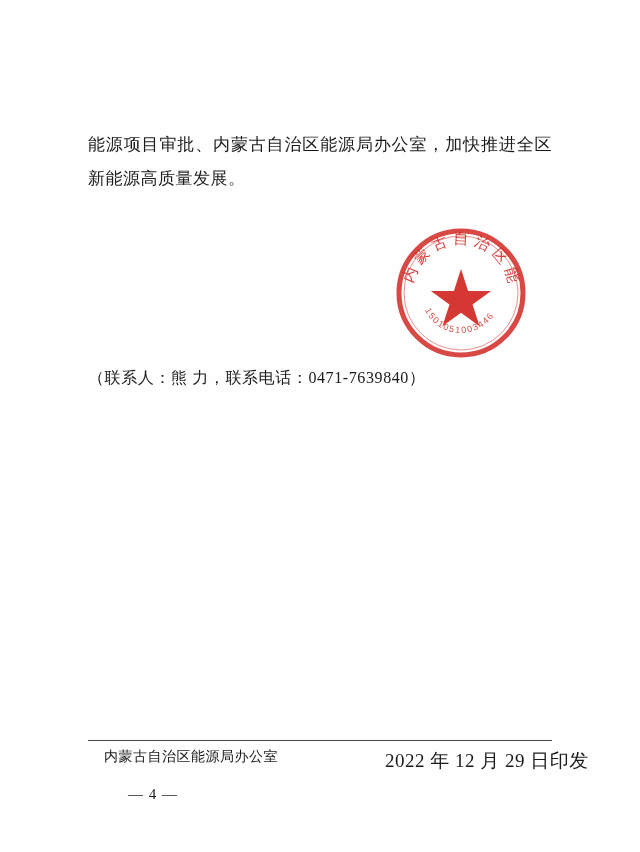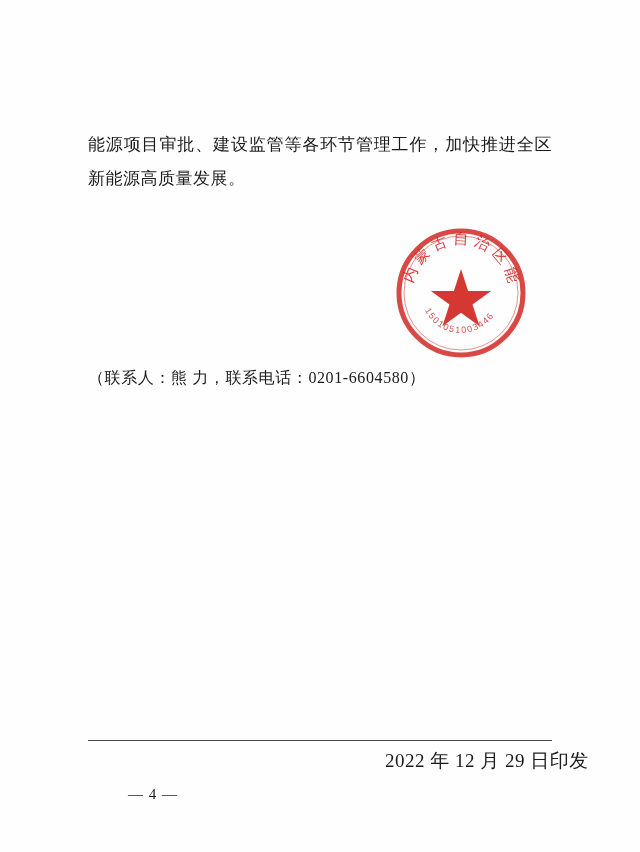--- a/index.html
+++ b/index.html
@@ -99,21 +99,21 @@
     text-align: center;
     font-size: 15px;
     letter-spacing: 1px;
   }
 </style>
 </head>
 <body>
 
 <div class="page">
 
-  <div class="body-text">能源项目审批、建设监管等各环节管理工作，加快推进全区新能源高质量发展。</div>
+  <div class="body-text">能源项目审批、内蒙古自治区能源局办公室，加快推进全区新能源高质量发展。</div>
 
 
   <div class="seal">
     <svg width="142" height="142" viewBox="0 0 142 142" xmlns="http://www.w3.org/2000/svg">
       <defs>
         <path id="arcTop" d="M 22,71 A 49,49 0 0 1 120,71"></path>
         <path id="arcBottom" d="M 31,71 A 40,40 0 0 0 111,71"></path>
       </defs>
       <circle cx="71" cy="71" r="62" fill="none" stroke="#d0211c" stroke-width="5" opacity="0.82"></circle>
       <circle cx="71" cy="71" r="57" fill="none" stroke="#d0211c" stroke-width="1" opacity="0.5"></circle>
@@ -121,23 +121,24 @@
         <textPath href="#arcTop" startOffset="6%">内蒙古自治区能源局</textPath>
       </text>
       <text font-family="'Liberation Sans', sans-serif" font-size="9" fill="#d0211c" opacity="0.8" letter-spacing="1.5">
         <textPath href="#arcBottom" startOffset="14%">1501051003446</textPath>
       </text>
       <polygon fill="#d0211c" opacity="0.9" points="71,47 78.1,68.9 101.1,68.9 82.5,82.4 89.6,104.3 71,90.8 52.4,104.3 59.5,82.4 40.9,68.9 63.9,68.9"></polygon>
     </svg>
   </div>
 
 
-  <div class="contact-line">（联系人：熊  力，联系电话：0201-6604580）</div>
+  <div class="contact-line">（联系人：熊  力，联系电话：0471-7639840）</div>
 
 
   <div class="footer-rule"></div>
 
+  <div class="footer-left">内蒙古自治区能源局办公室</div>
 
   <div class="footer-right">2022 年 12 月 29 日印发</div>
 
   <div class="page-number">— 4 —</div>
 
 </div>
 
 </body></html>

